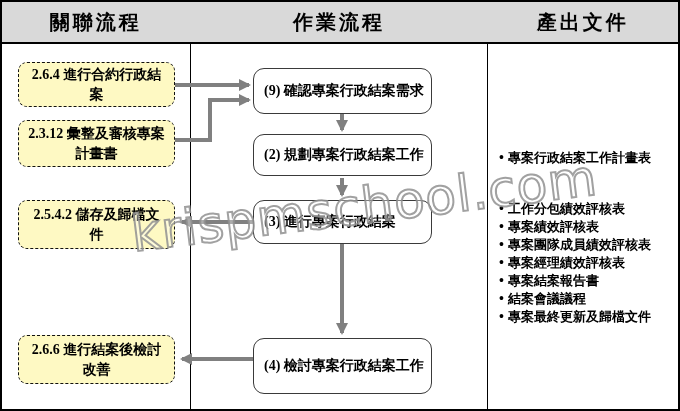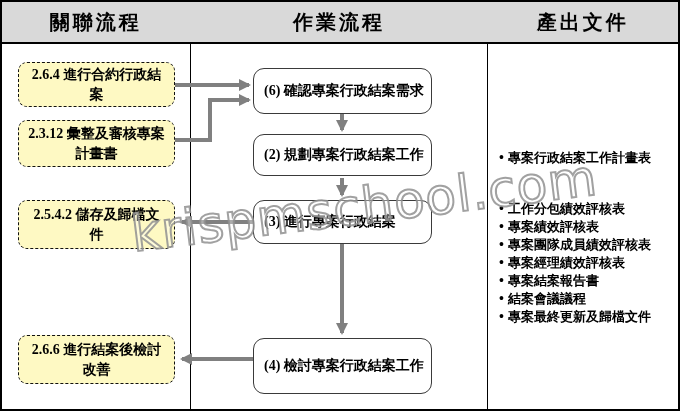--- a/index.html
+++ b/index.html
@@ -100,21 +100,21 @@
     <span>2.3.12 彙整及審核專案計畫書</span>
   </div>
   <div class="dashedbox db3">
     <span>2.5.4.2 儲存及歸檔文件</span>
   </div>
   <div class="dashedbox db4">
     <span>2.6.6 進行結案後檢討改善</span>
   </div>
 
   <div class="stepbox sb1">
-    <span>(6) 確認專案行政結案需求</span>
+    <span>(9) 確認專案行政結案需求</span>
   </div>
   <div class="stepbox sb2">
     <span>(2) 規劃專案行政結案工作</span>
   </div>
   <div class="stepbox sb3">
     <span>(3) 進行專案行政結案</span>
   </div>
   <div class="stepbox sb4">
     <span>(4) 檢討專案行政結案工作</span>
   </div>

